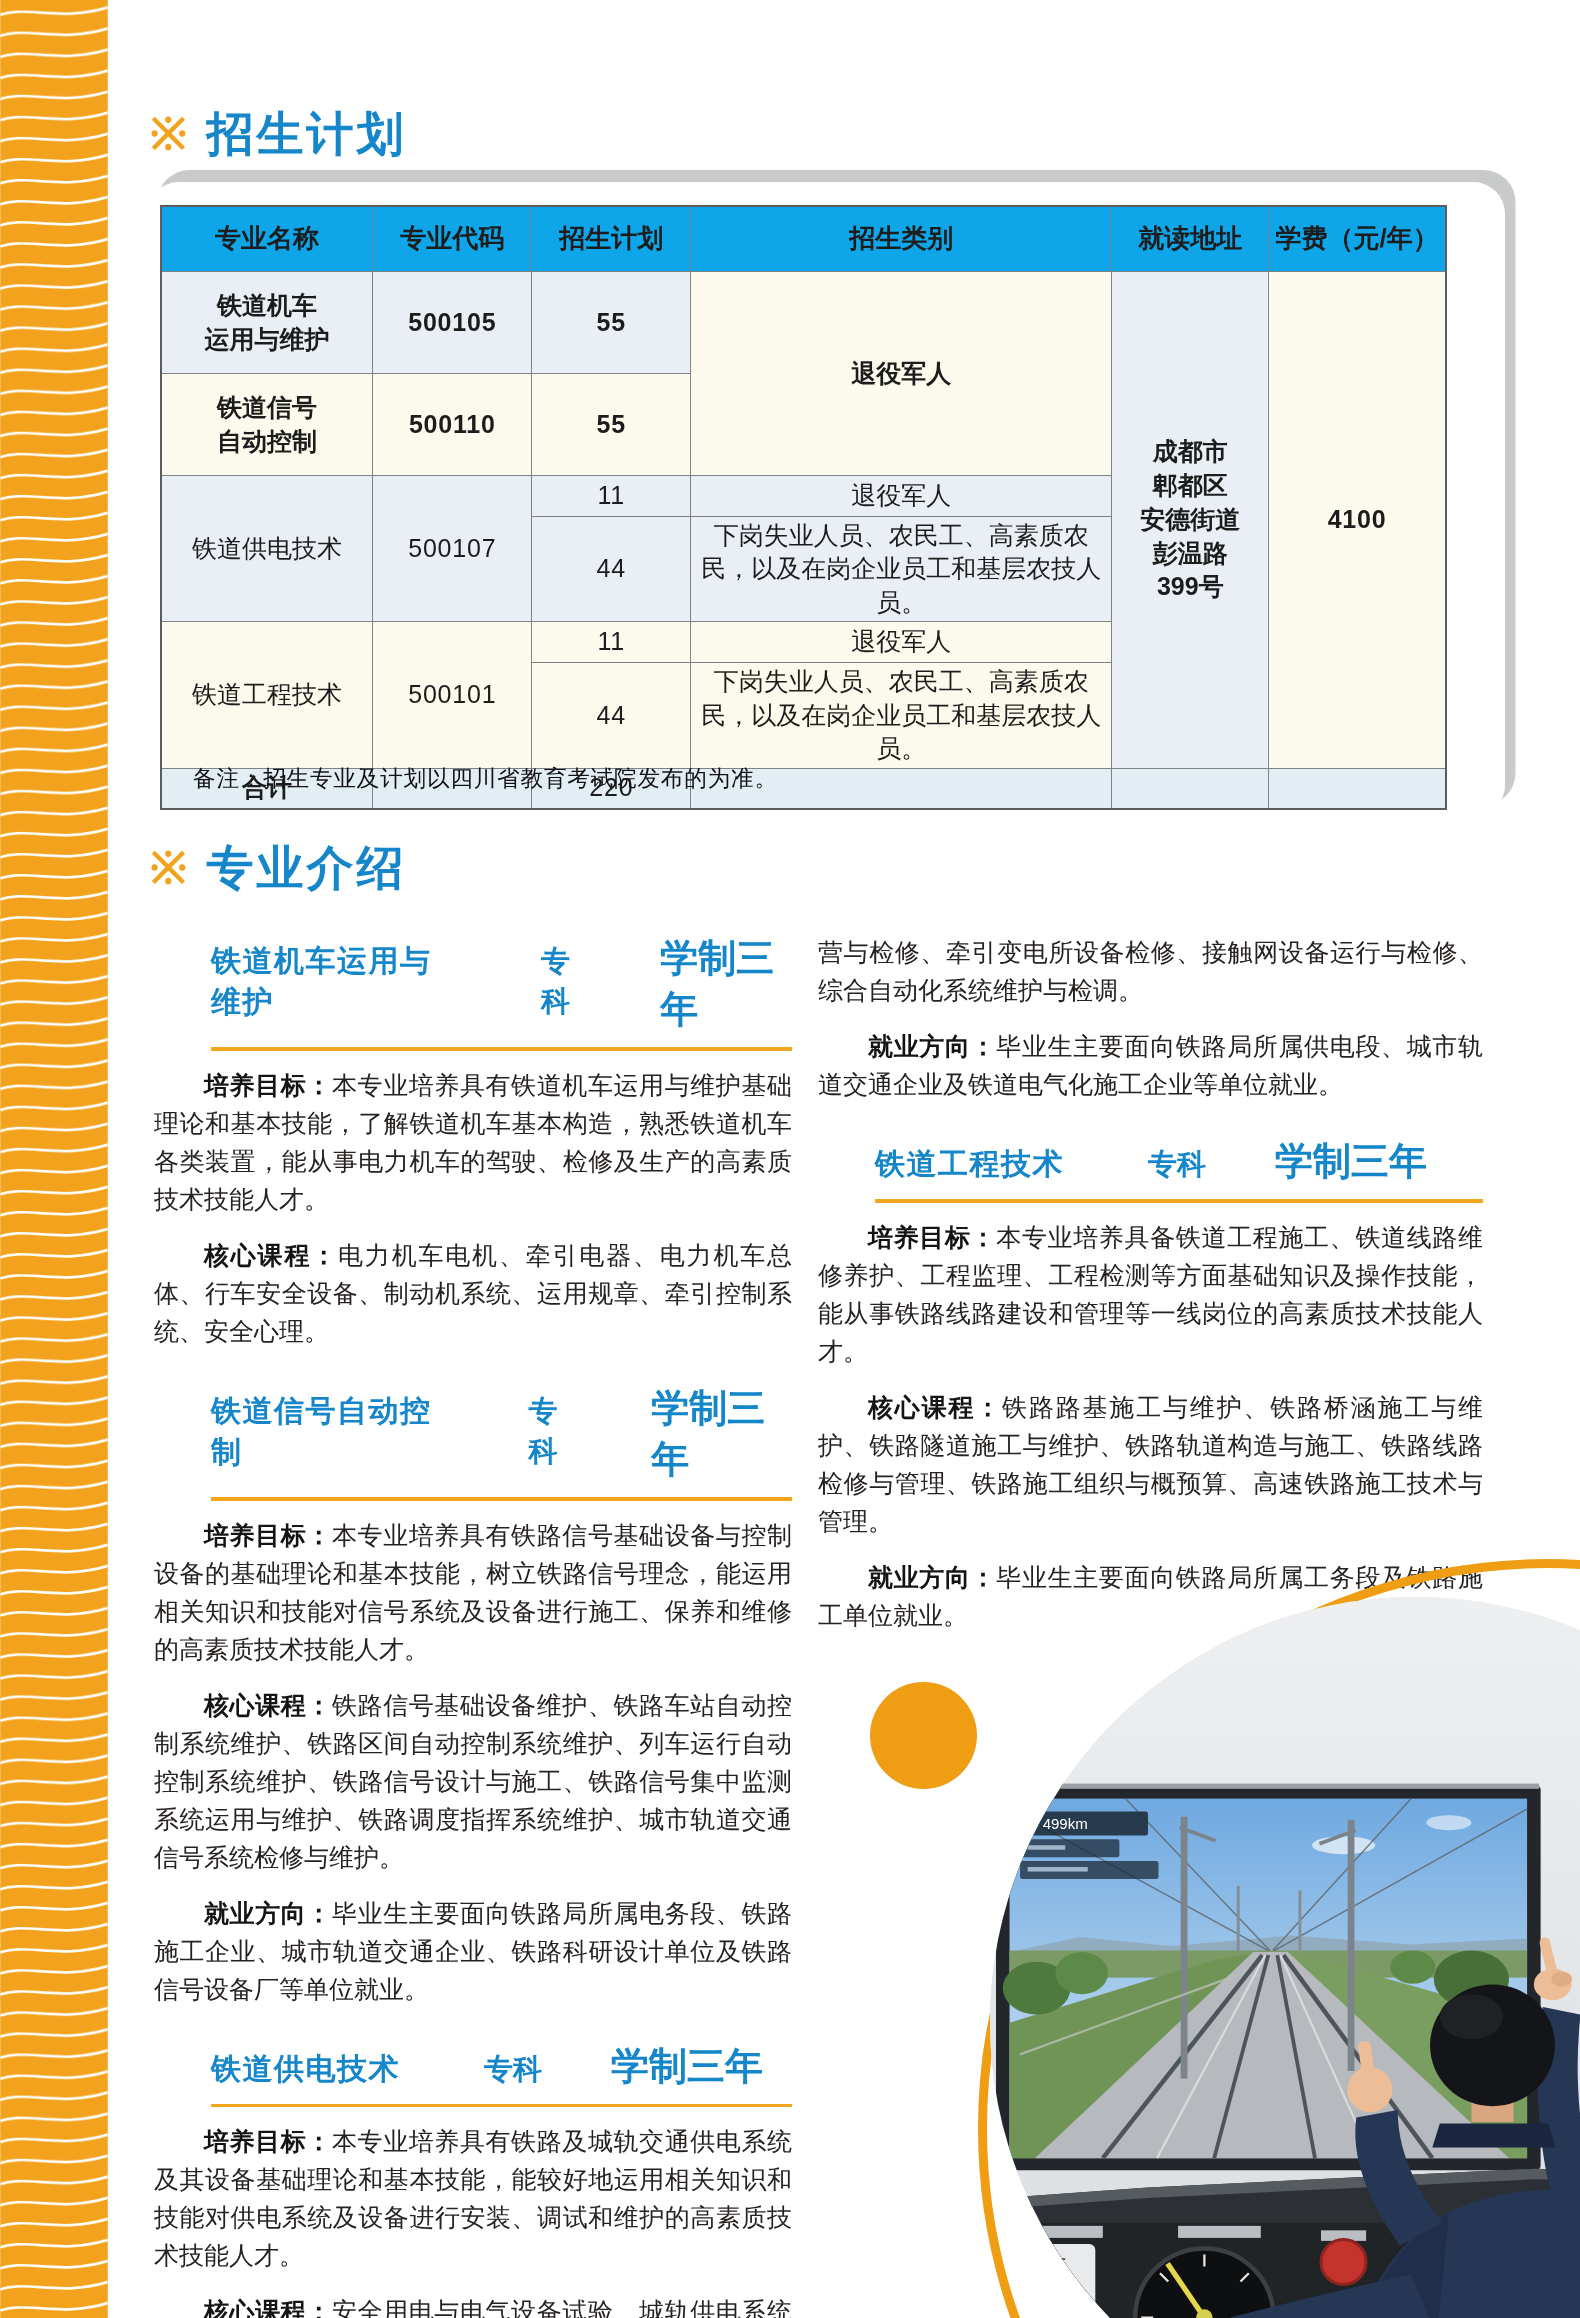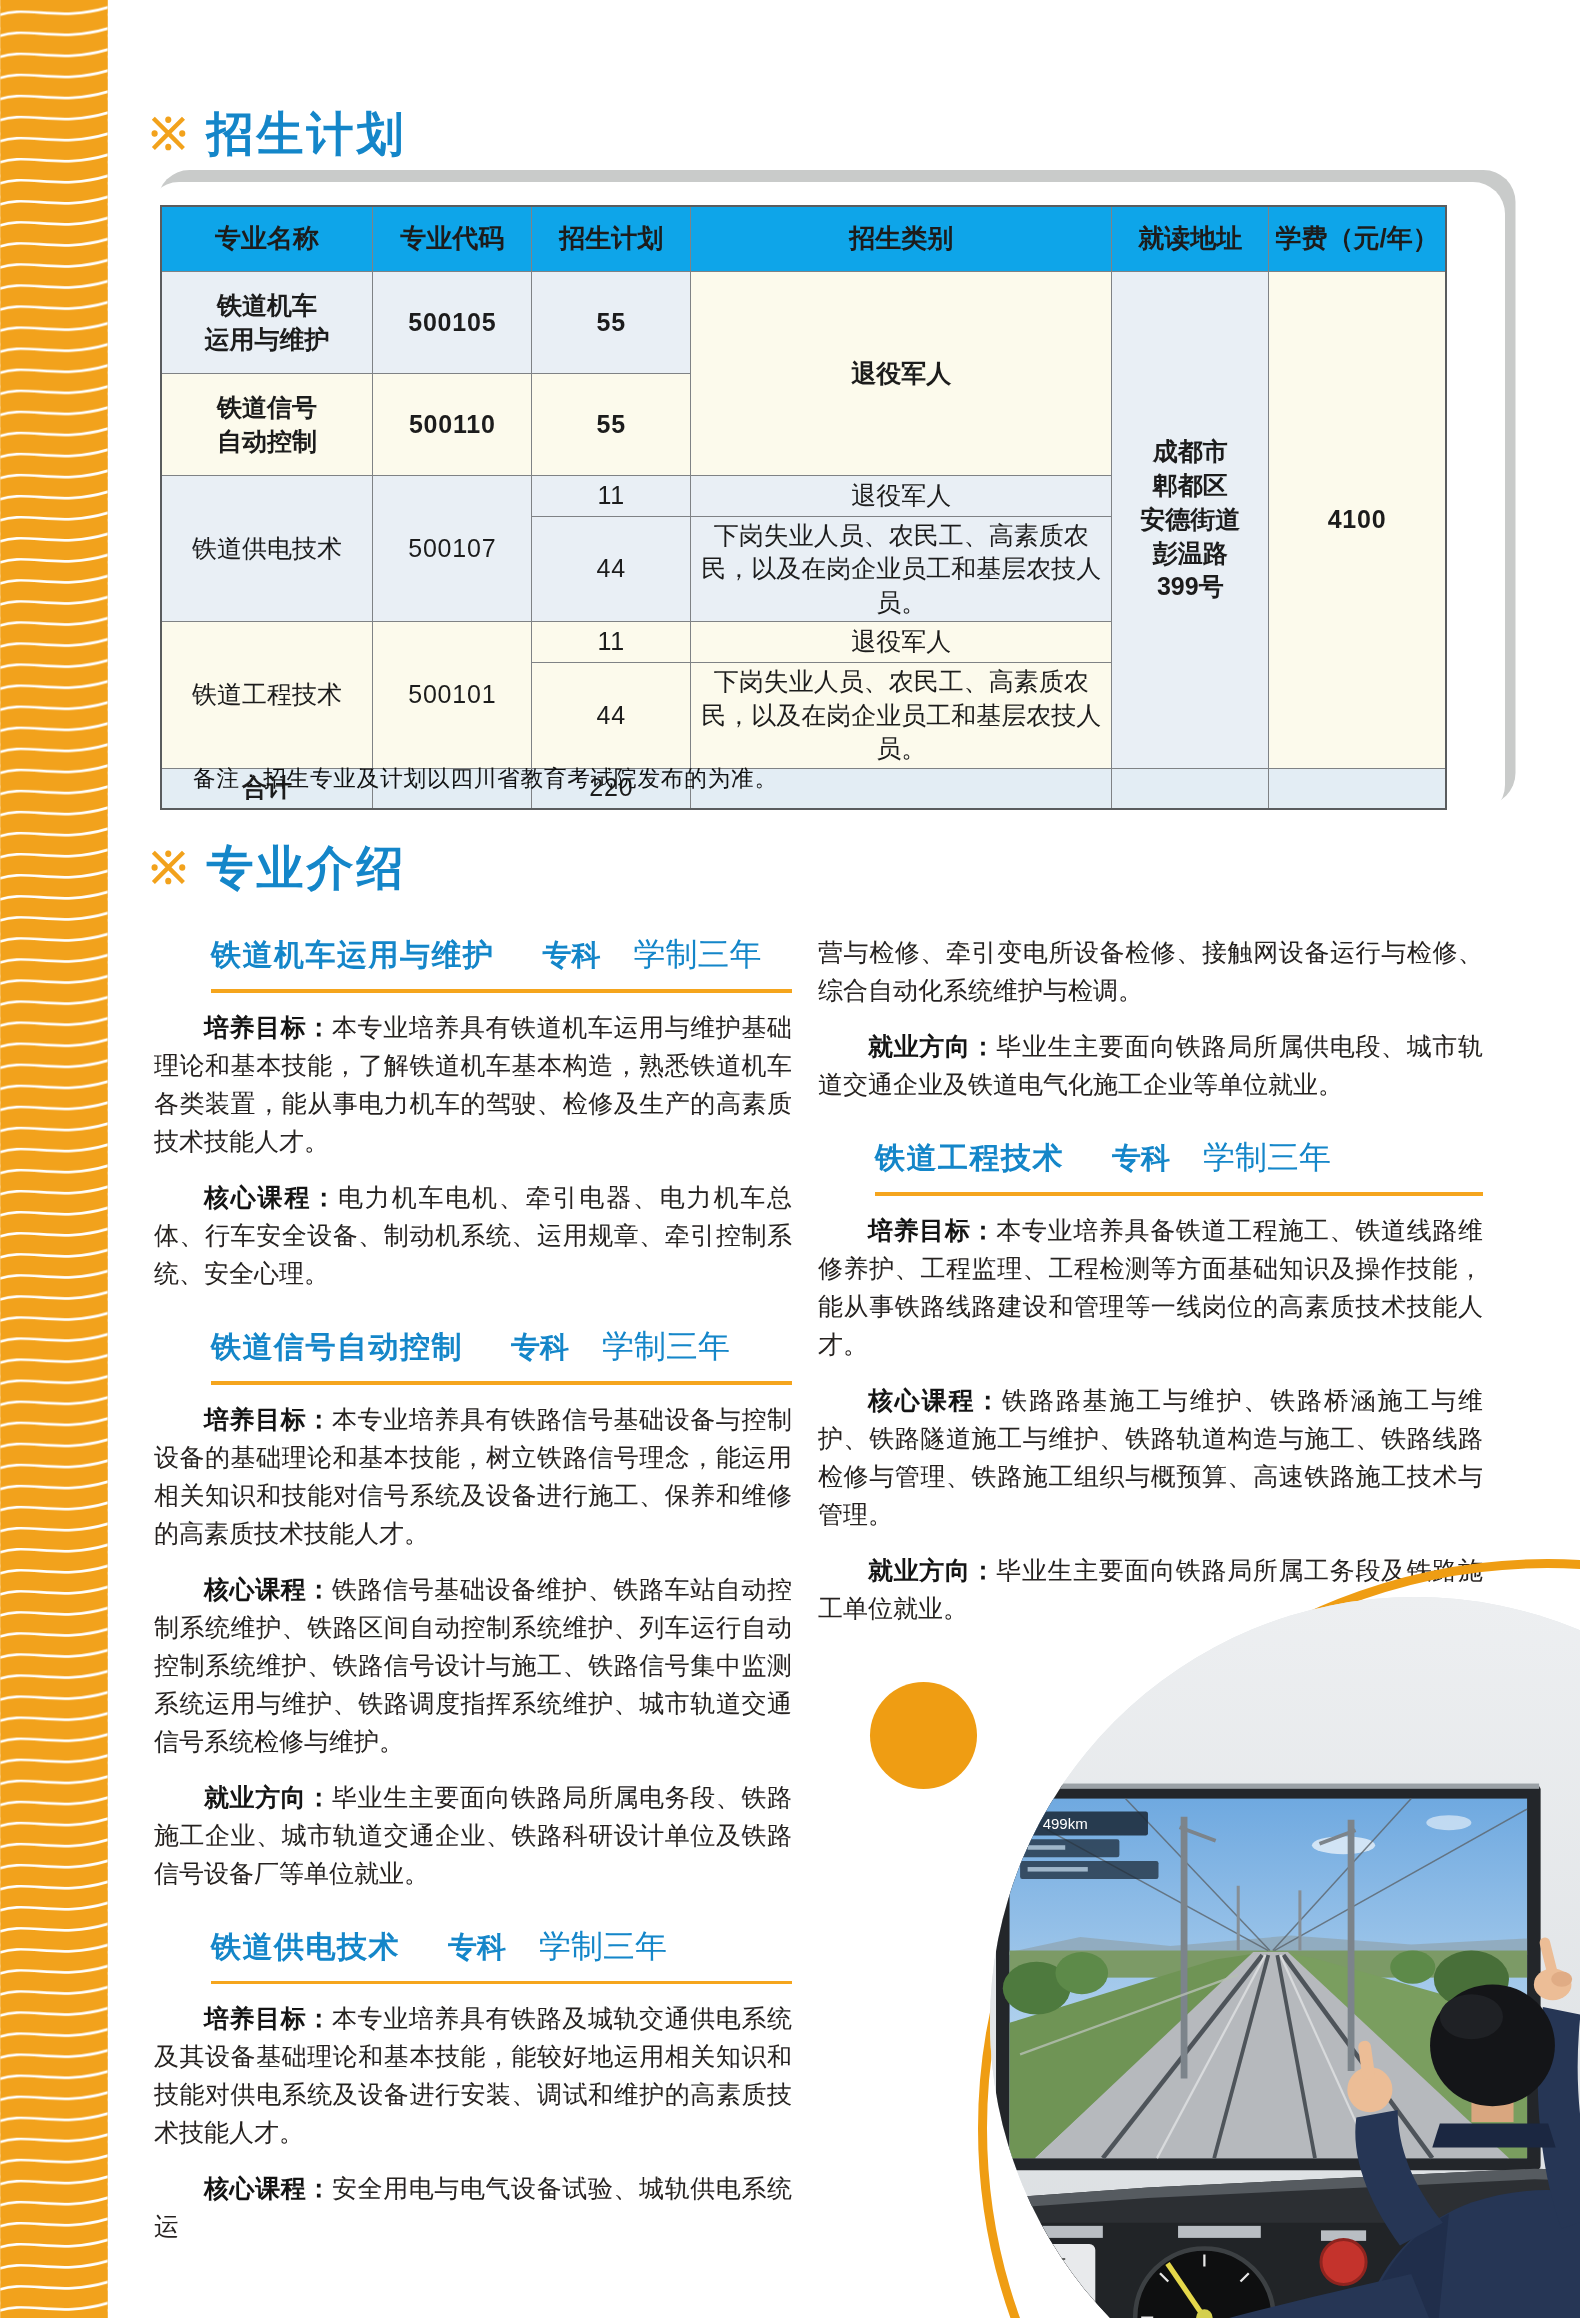--- a/index.html
+++ b/index.html
@@ -54,24 +54,24 @@
     position:absolute; left:46px; top:581px; font-family:"Liberation Serif", serif;
     font-size:22.6px; color:#111; letter-spacing:0.8px;
   }
 
   
   .col { position:absolute; top:933px; }
   #col-left  { left:154px;  width:638px; }
   #col-right { left:818px; width:665px; }
   .subhead { margin:33px 0 0 57px; }
   .subhead.first { margin-top:0; }
-  .subhead .hrow { display:flex; align-items:baseline; }
+  .subhead .hrow { display:flex; align-items:baseline;gap:36px; }
   .subhead .mname { color:#1486c9; font-size:30px; font-weight:700; letter-spacing:1.5px; }
   .subhead .mlevel { color:#1486c9; font-size:29px; font-weight:700; margin-left:48px; }
-  .subhead .mdur { color:#1486c9; font-size:32px; font-weight:400; margin-left:33px; }
+  .subhead .mdur { color:#1486c9; font-size:38px; font-weight:700; margin-left:33px; }
   .subhead .rule { height:3.8px; background:#f5a51d; margin:12px 0 15px 0; }
   .para {
     font-size:25px; line-height:38px; text-align:justify; color:#262220;
     margin-bottom:18px; text-indent:2em;
   }
   .para.noindent { text-indent:0; }
   .plabel { font-weight:700; color:#141414; }
 
   
   #orange-dot {

